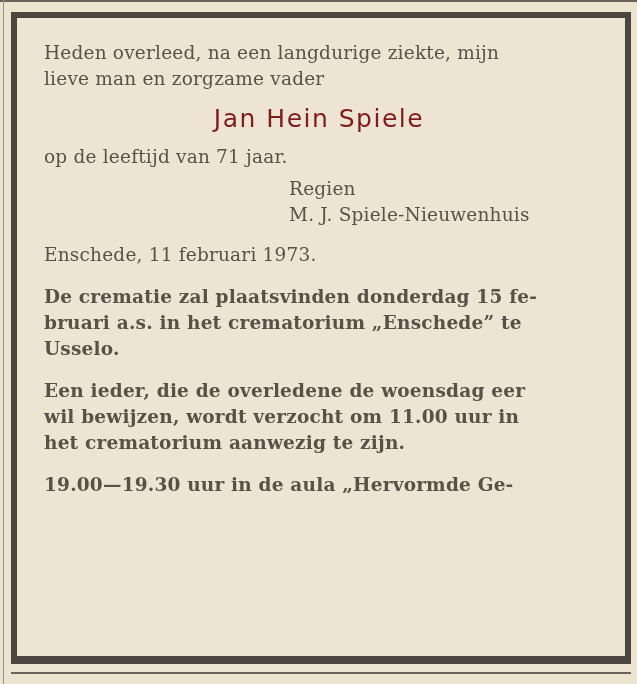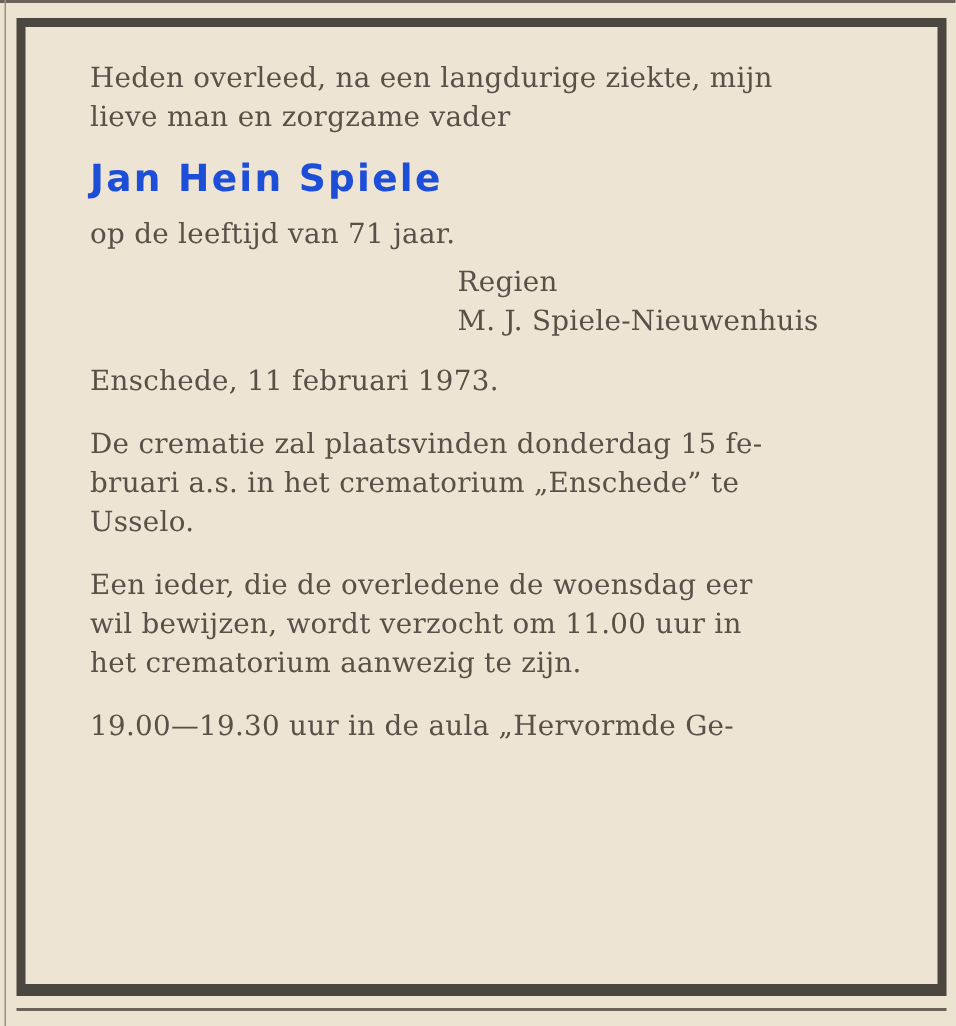--- a/index.html
+++ b/index.html
@@ -24,35 +24,35 @@
     border-right: 6px solid #4c4640;
     border-bottom: 8px solid #4c4640;
     box-sizing: border-box;
     background: #ede4d3;
   }
   .bottom-rule {
     position: absolute; left: 11px; right: 6px; top: 672px; height: 2px; background: #6a625a;
   }
   .content {
     position: absolute;
-    left: 60px; top: 40px; width: 550px;
+    left: 44px; top: 40px; width: 550px;
     font-size: 18.5px; line-height: 26px;
     letter-spacing: 0.2px;
   }
   p { margin: 0; }
   .justify { text-align: justify; text-align-last: left; }
   .name {
     font-family: "DejaVu Sans", "Liberation Sans", sans-serif;
-    font-weight: bold; font-size: 25px; letter-spacing: 1.5px;
-    color: #1d4ed8;
+    font-weight: normal; font-size: 25px; letter-spacing: 1.5px;
+    text-align: center; color: #7f1d1d;
     margin-top: 12px; margin-bottom: 10px; line-height: 30px;
   }
   .signers { margin-left: 245px; margin-top: 6px; }
   .gap { margin-top: 14px; }
-  .gap-lg { margin-top: 16px; }
+  .gap-lg { margin-top: 16px; font-weight: bold; }
 </style>
 </head>
 <body>
 
 <div class="top-rule"></div>
 <div class="left-rule"></div>
 
 <div class="frame"></div>
 <div class="bottom-rule"></div>
 

